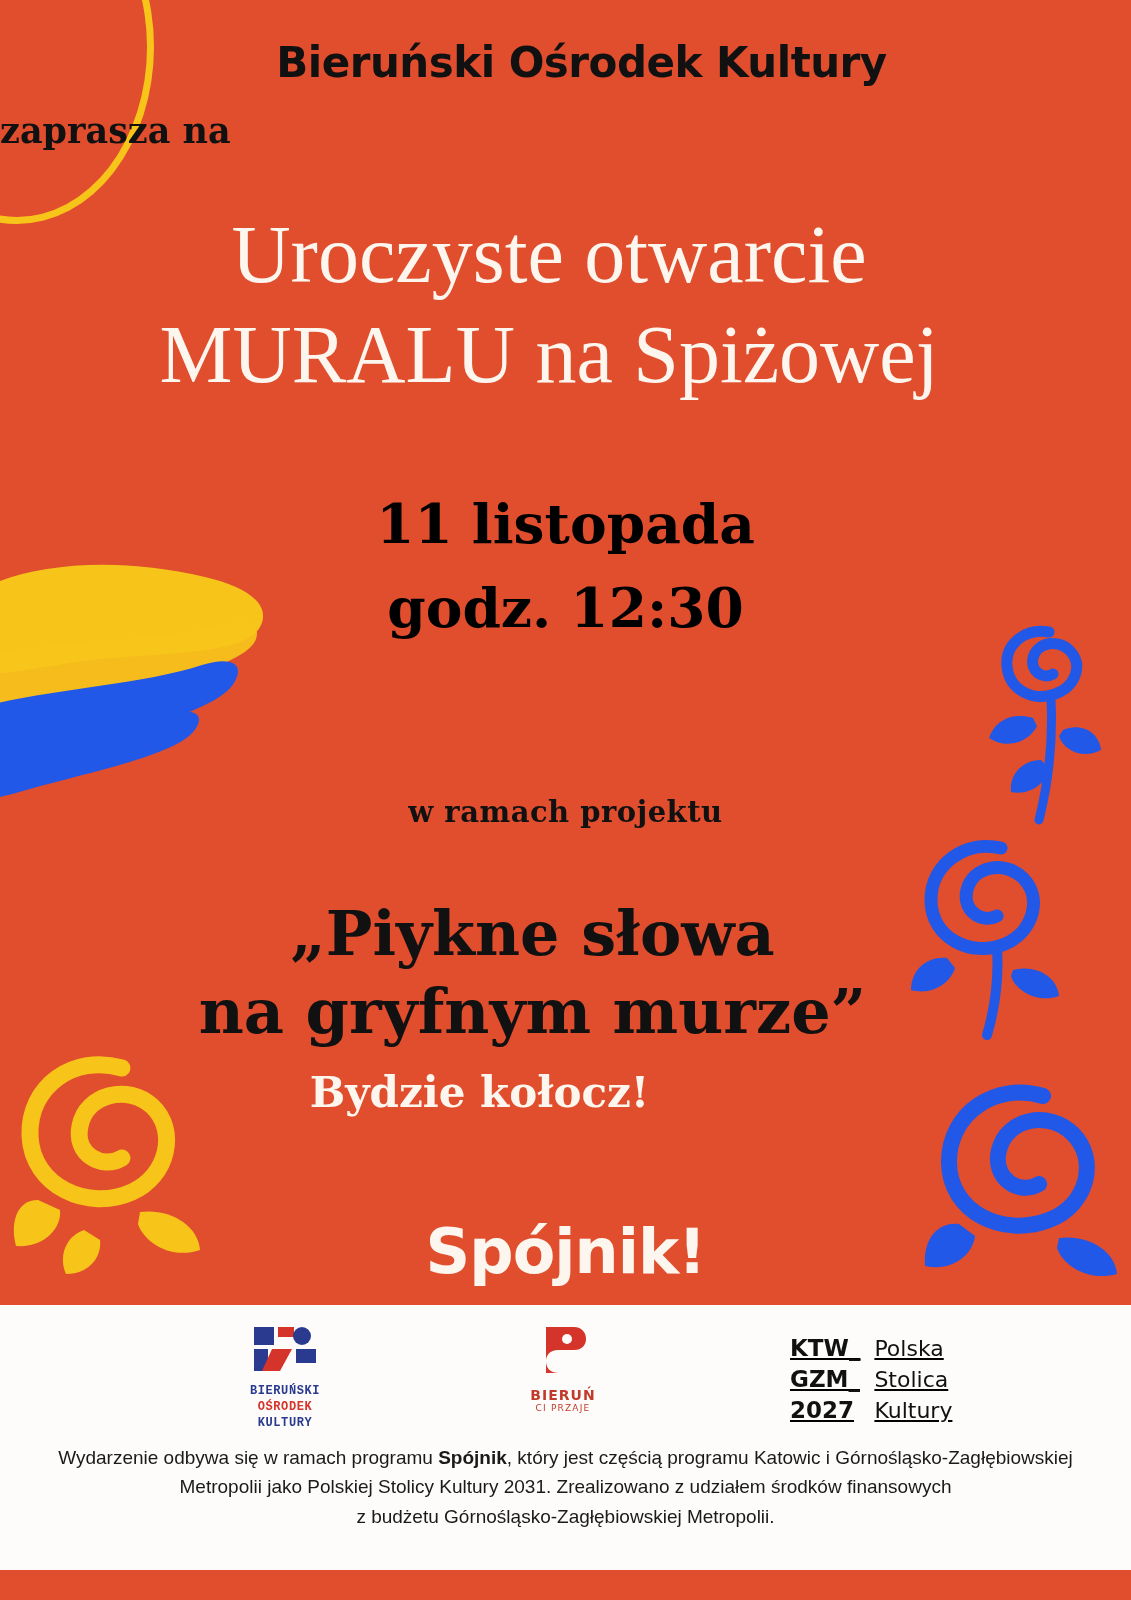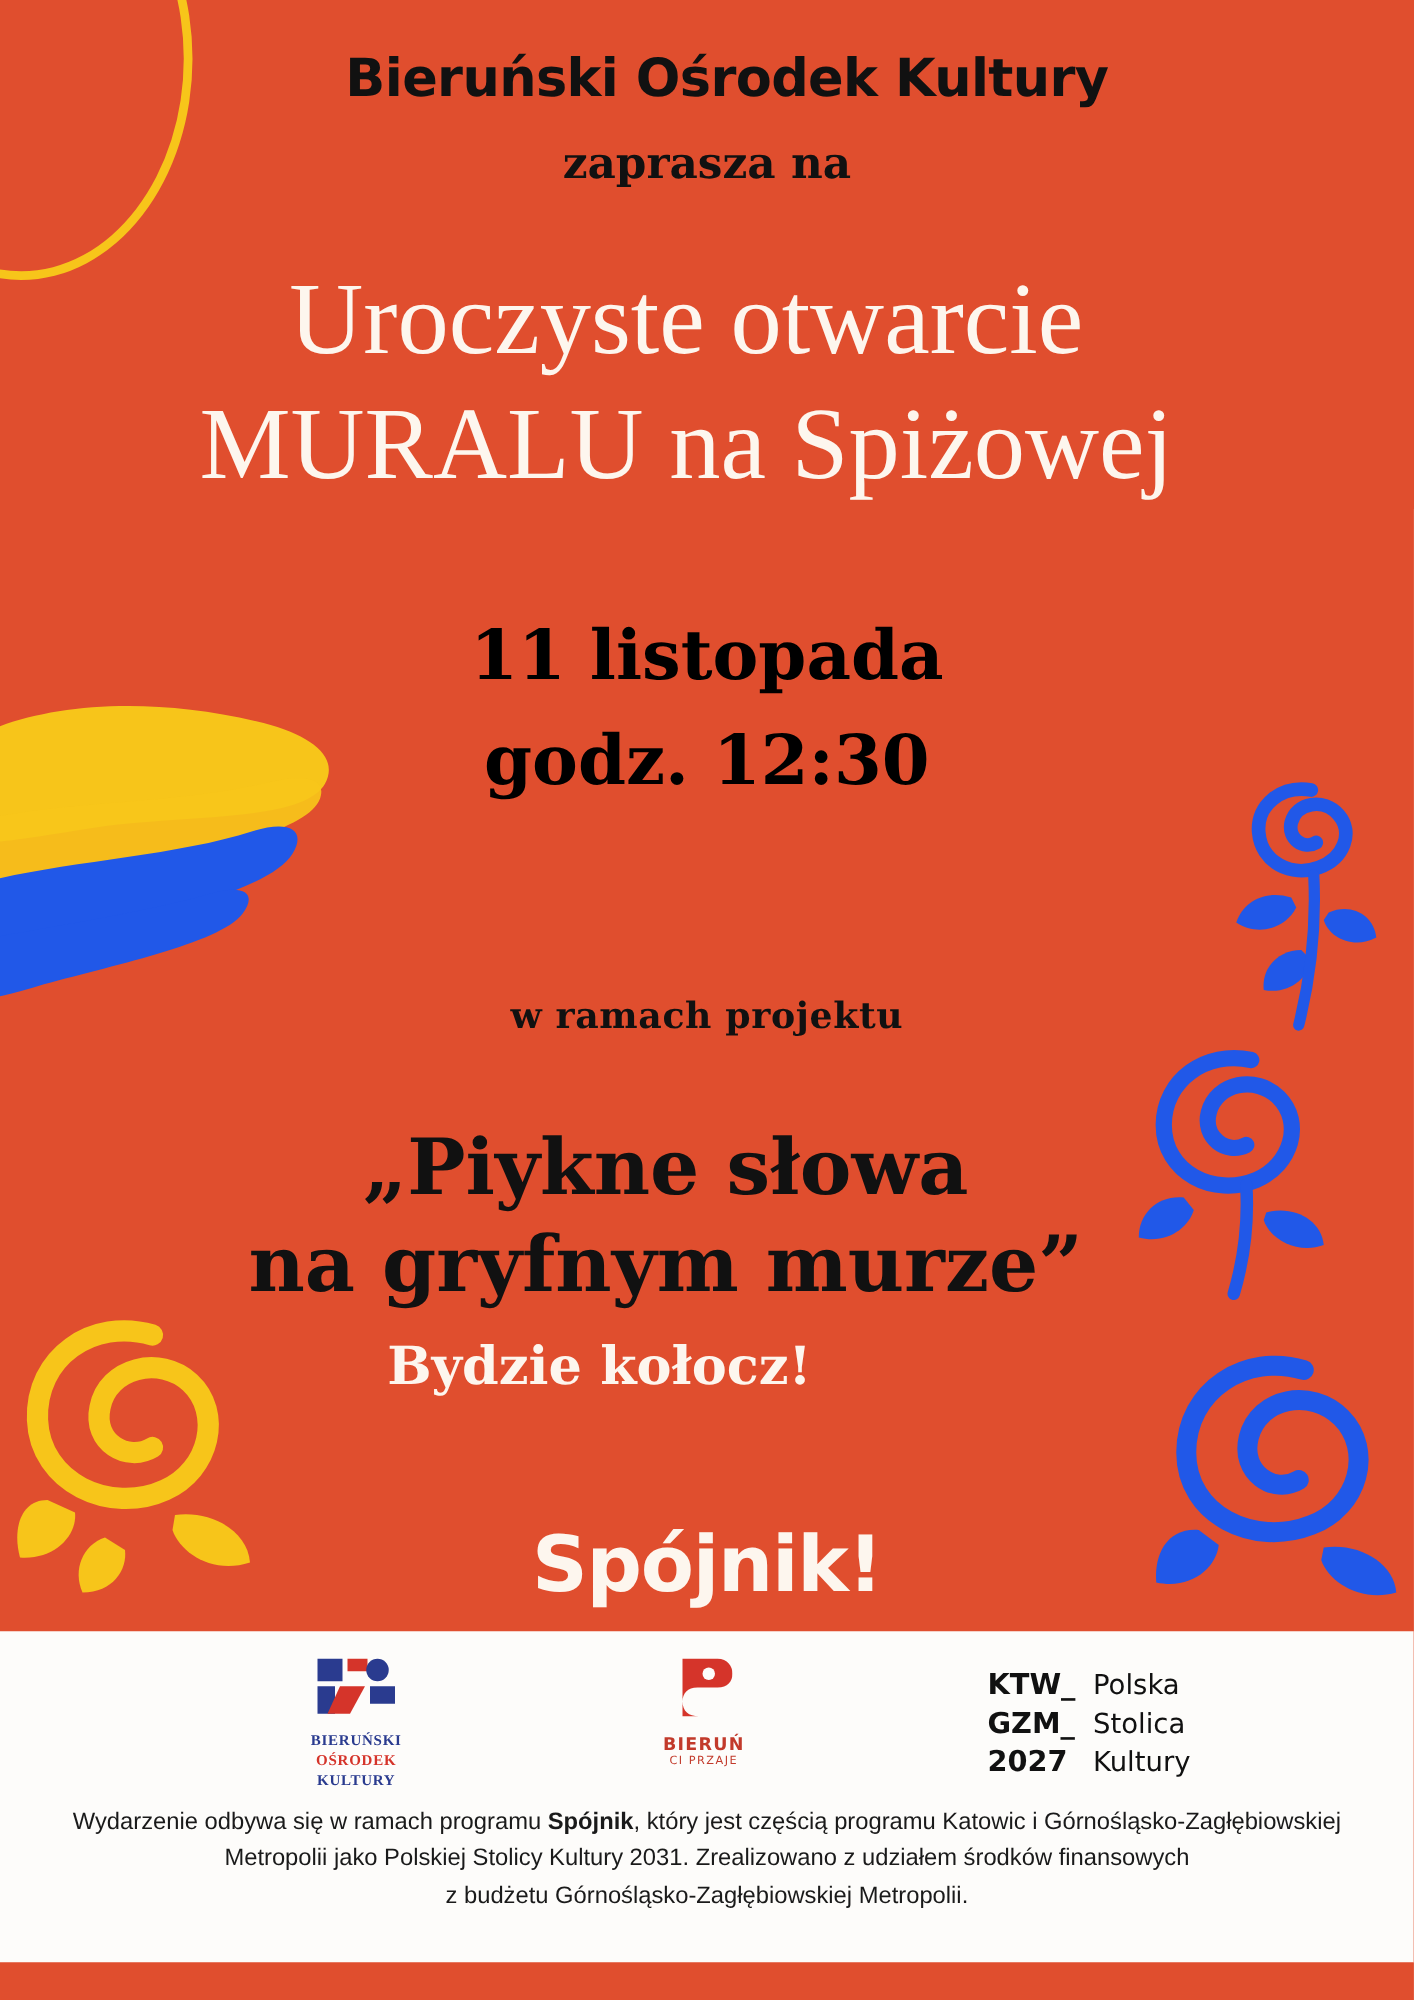--- a/index.html
+++ b/index.html
@@ -66,21 +66,21 @@
     font-size: 42px;
     letter-spacing: -0.5px;
     color: #111111;
     padding-left: 16px;
   }
   .org-sub {
     position: absolute;
     left: 0;
     top: 110px;
     width: 1131px;
-    text-align: center;
+    text-align: left;
     font-family: "DejaVu Serif", serif;
     font-weight: bold;
     font-size: 35px;
     color: #111111;
   }
 
   .event-title {
     position: absolute;
     left: 0;
     top: 205px;
@@ -196,21 +196,21 @@
     left: 210px;
     top: 8px;
     width: 150px;
     text-align: center;
   }
   .logo-bok .mark {
     height: 48px;
   }
   .logo-bok .bok-text {
     margin-top: 6px;
-    font-family: Liberation Serif, serif;
+    font-family: Liberation Mono, monospace;
     font-weight: bold;
     font-size: 12px;
     line-height: 1.35;
     letter-spacing: 0.6px;
     color: #2a3b8f;
   }
   .logo-bok .bok-text .red { color: #d5342a; }
 
   .logo-bierun {
     position: absolute;
@@ -233,20 +233,21 @@
     letter-spacing: 1.2px;
     color: #c23a2b;
   }
 
   .logo-ktw {
     position: absolute;
     left: 790px;
     top: 16px;
     display: flex;
     gap: 14px;
+    text-decoration: underline;
   }
   .logo-ktw .col-left {
     font-family: "DejaVu Sans", sans-serif;
     font-weight: bold;
     font-size: 23px;
     line-height: 1.35;
     color: #111111;
     text-align: left;
   }
   .logo-ktw .col-right {

